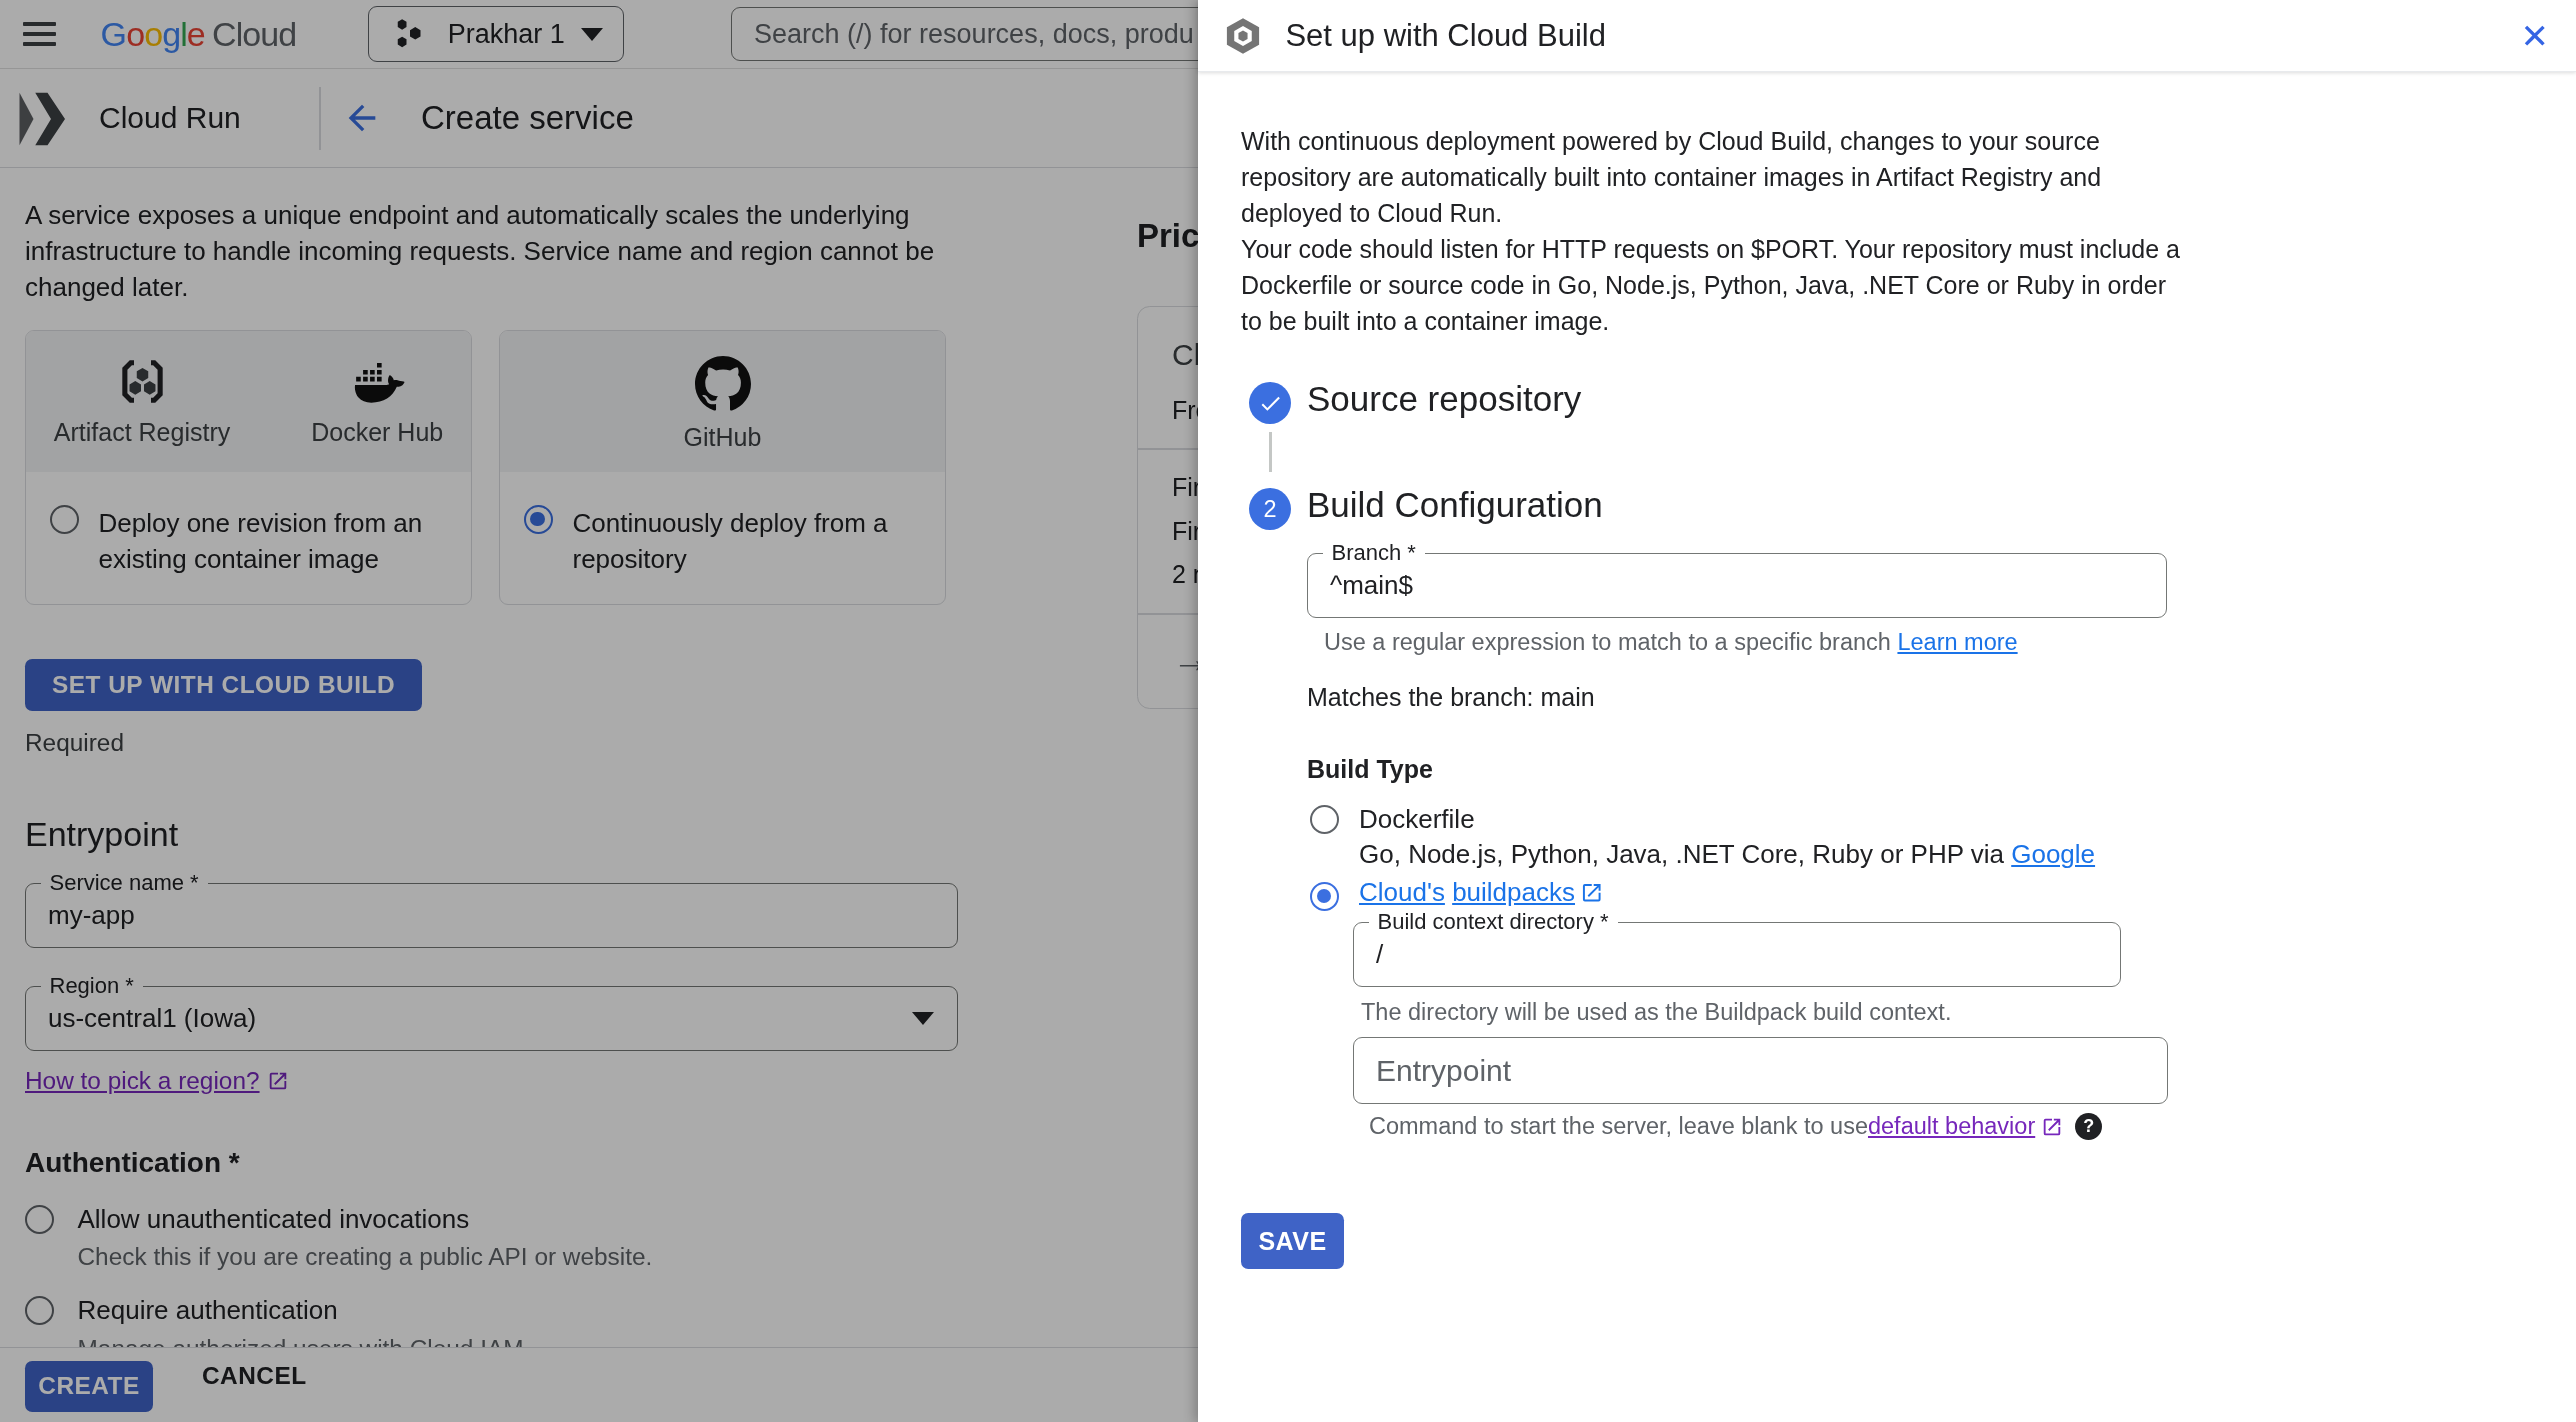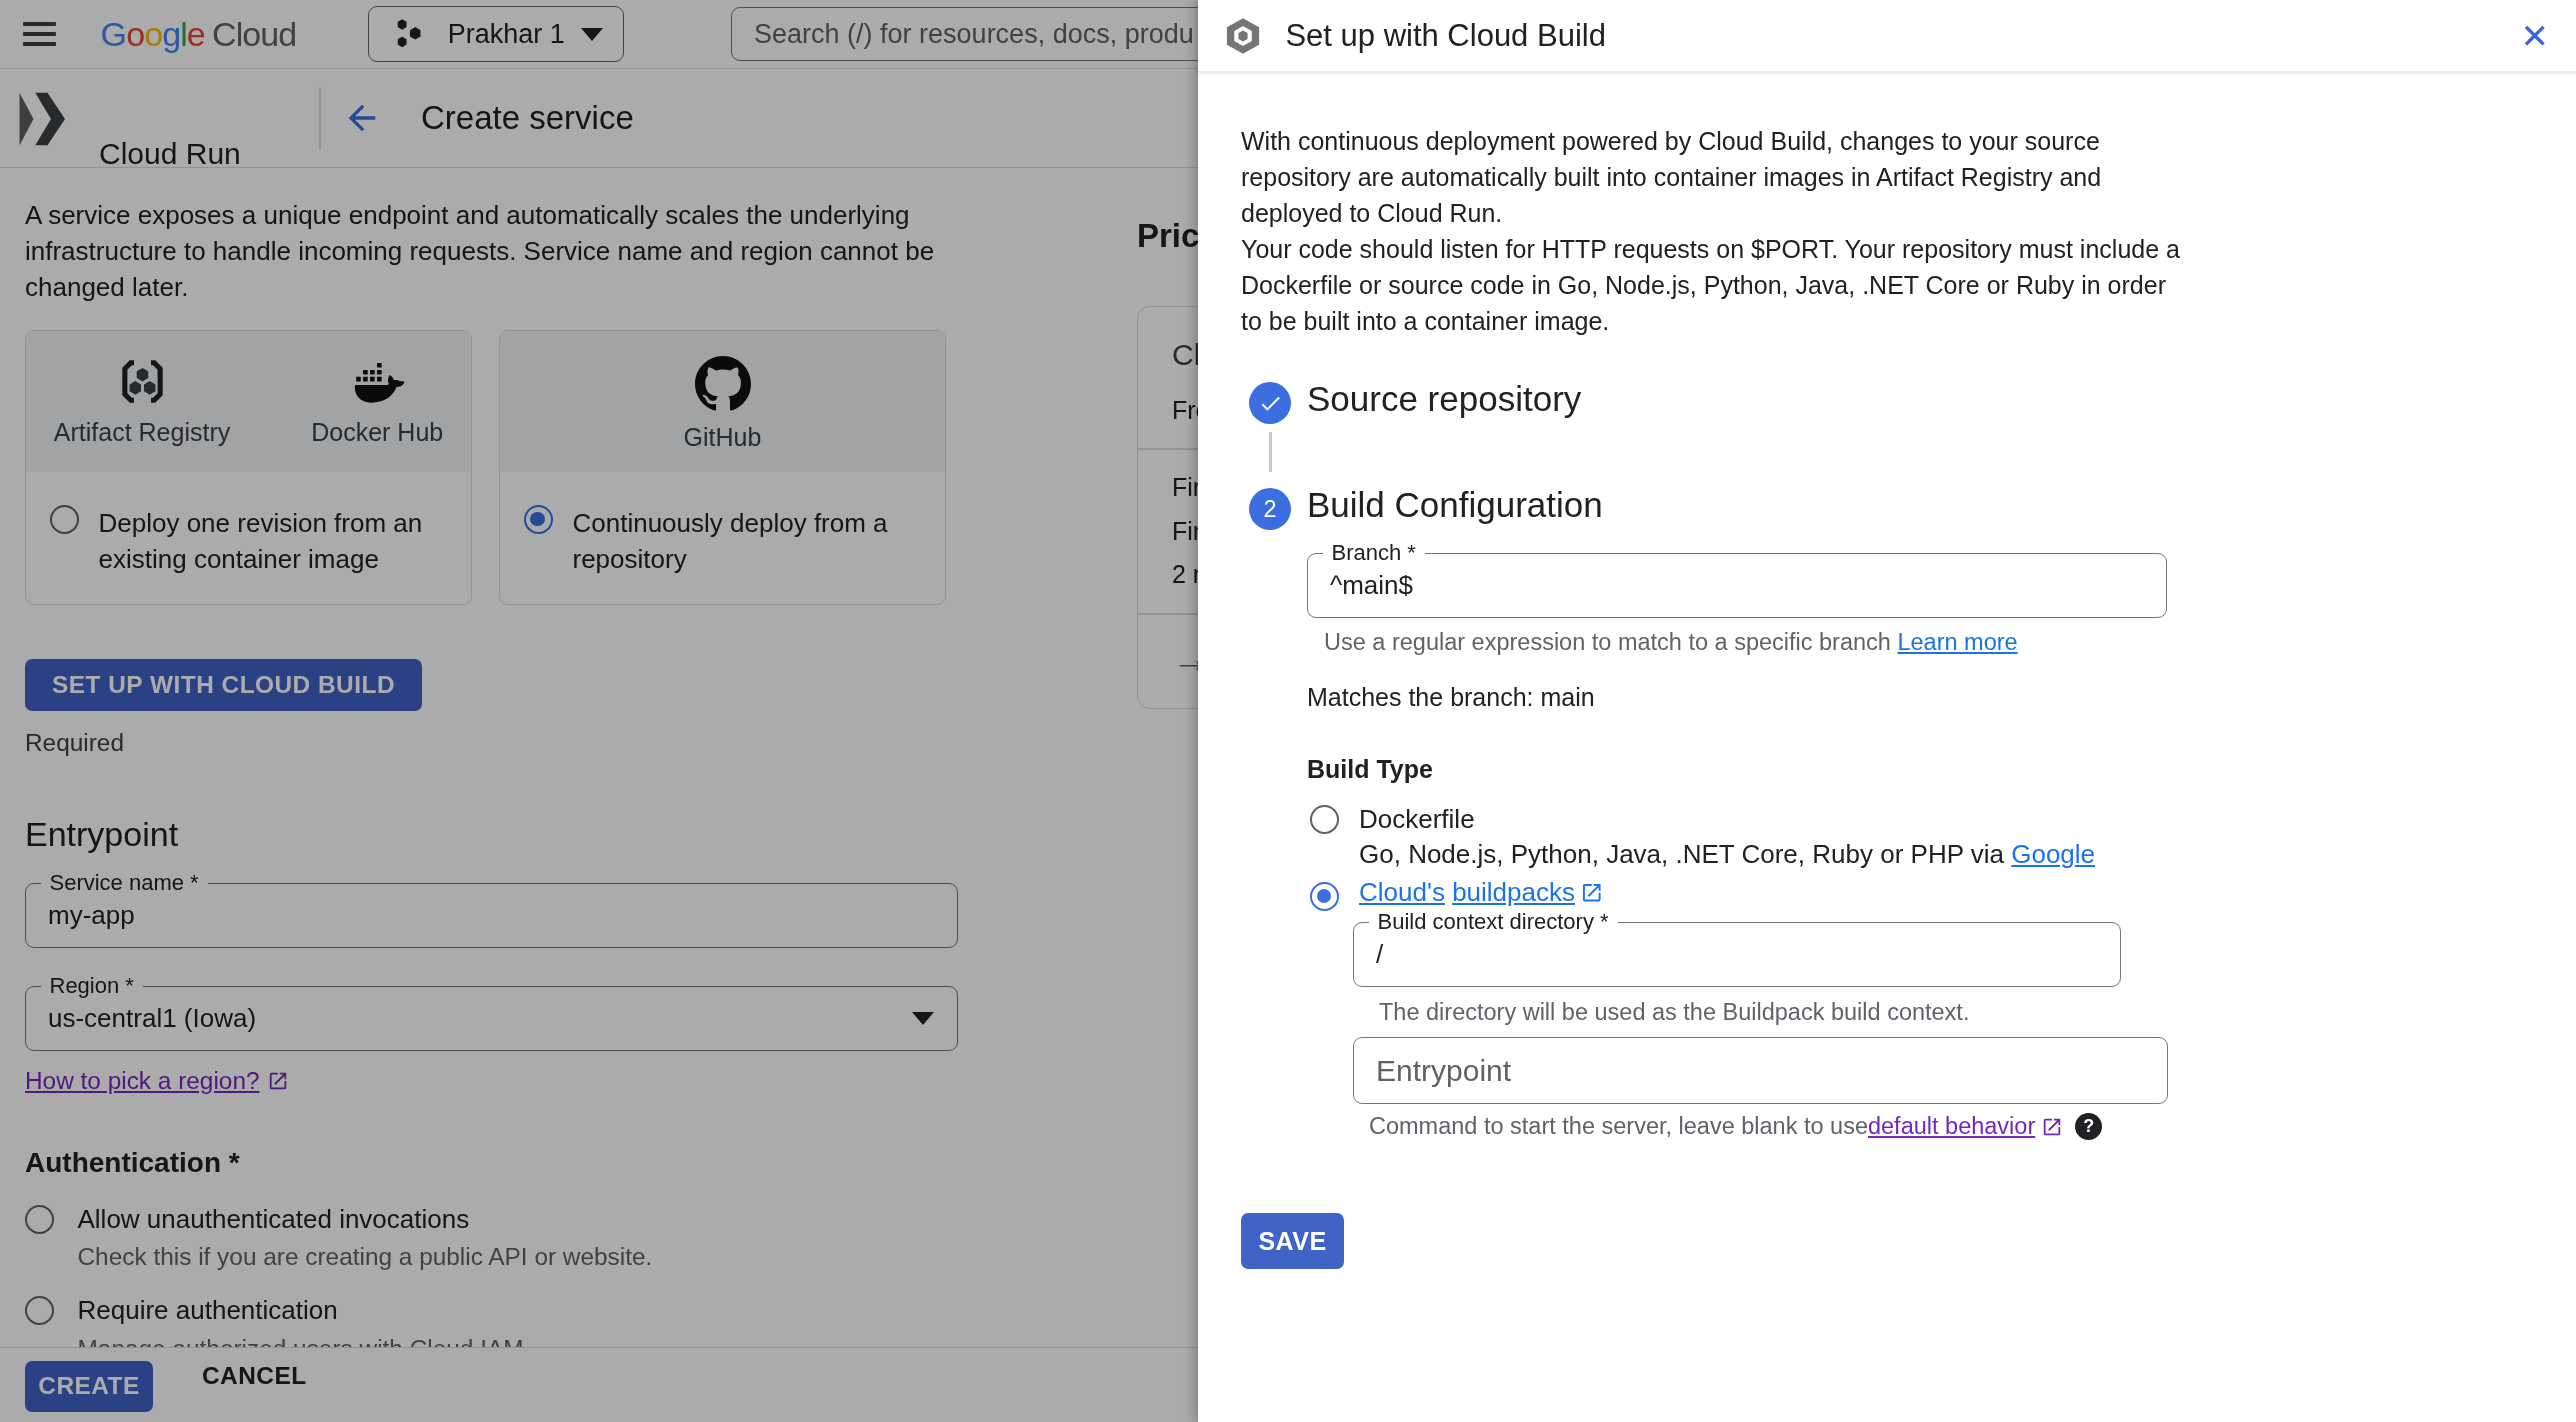--- a/index.html
+++ b/index.html
@@ -17,21 +17,21 @@
   .gc-logo .l1{color:#4285F4}.gc-logo .l2{color:#EA4335}.gc-logo .l3{color:#FBBC04}.gc-logo .l4{color:#4285F4}.gc-logo .l5{color:#34A853}.gc-logo .l6{color:#EA4335}
   .gc-logo .cloud { color:#5f6368; font-weight:400; margin-left:7.2px; }
   .project-btn { margin-left:72px; height:56px; min-width:231px; padding:0 20px; border:0.9px solid #5f6368; border-radius:9px; background:transparent; display:flex; align-items:center; gap:16.3px; font-size:27px; color:#202124; cursor:pointer; font-family:inherit; }
   .caret-down { width:0; height:0; border-left:11px solid transparent; border-right:11px solid transparent; border-top:13.6px solid #202124; }
   .searchbox { margin-left:107px; width:506px; height:54px; border:0.9px solid #747775; border-radius:9px; display:flex; align-items:center; padding:0 22px; }
   .searchbox input { border:none; outline:none; width:100%; font-size:27px; color:#5f6368; background:transparent; font-family:inherit; }
   .searchbox input::placeholder { color:#5f6368; opacity:1; }
 
   .subbar { position:relative; height:99px; background:#fff; border-bottom:1.8px solid #dadce0; }
   .cr-icon { position:absolute; left:16.3px; top:20px; }
-  .product-name { position:absolute; left:99px; top:50%; transform:translateY(-50%); font-size:30px; color:#202124;margin-top:36px; }
+  .product-name { position:absolute; left:99px; top:50%; transform:translateY(-50%); font-size:30px; color:#202124; }
   .vdiv { position:absolute; left:319px; top:18px; height:63px; width:1.8px; background:#dadce0; }
   .back-arrow { position:absolute; left:342px; top:50%; transform:translateY(-50%); width:40px; height:40px; cursor:pointer; }
   .page-title { position:absolute; left:421px; top:50%; transform:translateY(-50%); font-size:33px; color:#202124; }
 
   .content { position:absolute; left:25px; top:168px; width:933px; }
   .intro { margin-top:29px; font-size:26px; line-height:36px; color:#202124; width:945px; }
   .cards { margin-top:25px; display:flex; gap:27px; }
   .card { width:447px; border:1.8px solid #dadce0; border-radius:9px; overflow:hidden; background:#fff; }
   .card-top { background:#f2f3f5; height:141px; display:flex; justify-content:center; align-items:flex-start; gap:81px; padding-top:25px; }
   .prov { display:flex; flex-direction:column; align-items:center; gap:11px; }
@@ -104,21 +104,21 @@
   .match-note { position:absolute; left:109px; top:611px; font-size:25px; color:#202124; }
   .bt-head { position:absolute; left:109px; top:683px; font-size:25px; font-weight:700; color:#202124; }
   .bt-r1 { position:absolute; left:112px; top:729px; display:flex; gap:20px; align-items:center; cursor:pointer; }
   .bt-r1 .opt-label { font-size:26px; }
   .bt-r2 { position:absolute; left:112px; top:763px; display:flex; gap:20px; align-items:flex-end; cursor:pointer; }
   .bt-r2 .radio { margin-top:3.6px; }
   .bt2-label { width:737px; font-size:26px; line-height:38px; color:#202124; }
   .ext-blue { color:#1a73e8; }
 
   .ctx-field { position:absolute; left:155px; top:850px; width:768px; }
-  .h2x { left:181px; top:927px; }
+  .h2x { left:163px; top:927px; }
   .entry-field { position:absolute; left:155px; top:965px; width:815px; height:67px; border:1.8px solid #747775; border-radius:9px; }
   .entry-field input { width:100%; height:100%; border:none; outline:none; background:transparent; font-family:inherit; font-size:30px; color:#202124; padding:0 22px; }
   .entry-field input::placeholder { color:#5f6368; opacity:1; }
   .h3x { left:171px; top:1041px; }
   .link-purple { color:#7627bb; text-decoration:underline; cursor:pointer; }
   .help-badge { display:inline-flex; align-items:center; justify-content:center; width:27px; height:27px; border-radius:50%; background:#202124; color:#fff; font-size:18px; font-weight:700; margin-left:12.7px; cursor:pointer; }
   .save-btn { position:absolute; left:43px; top:1141px; width:103px; height:56px; font-size:25px; }
 </style>
 </head>
 <body>

